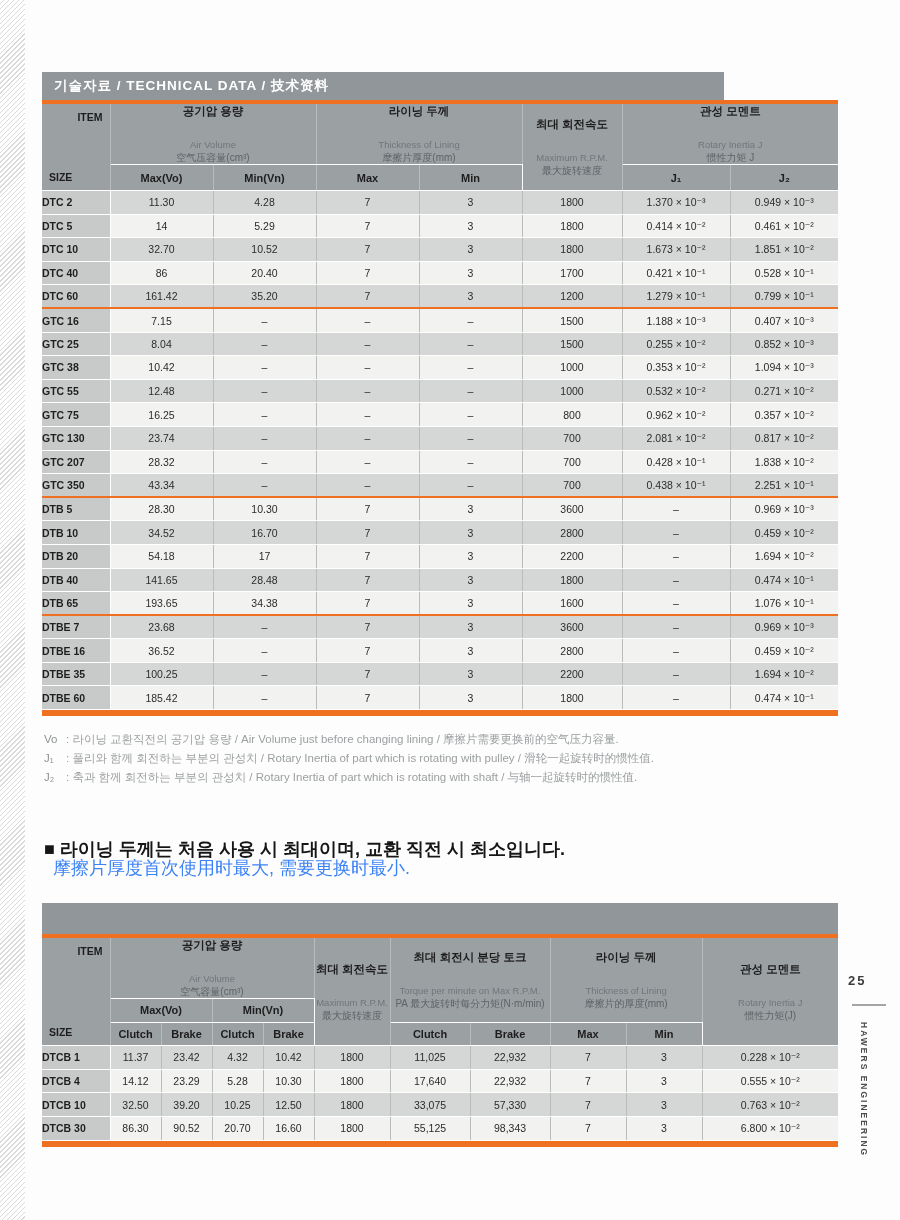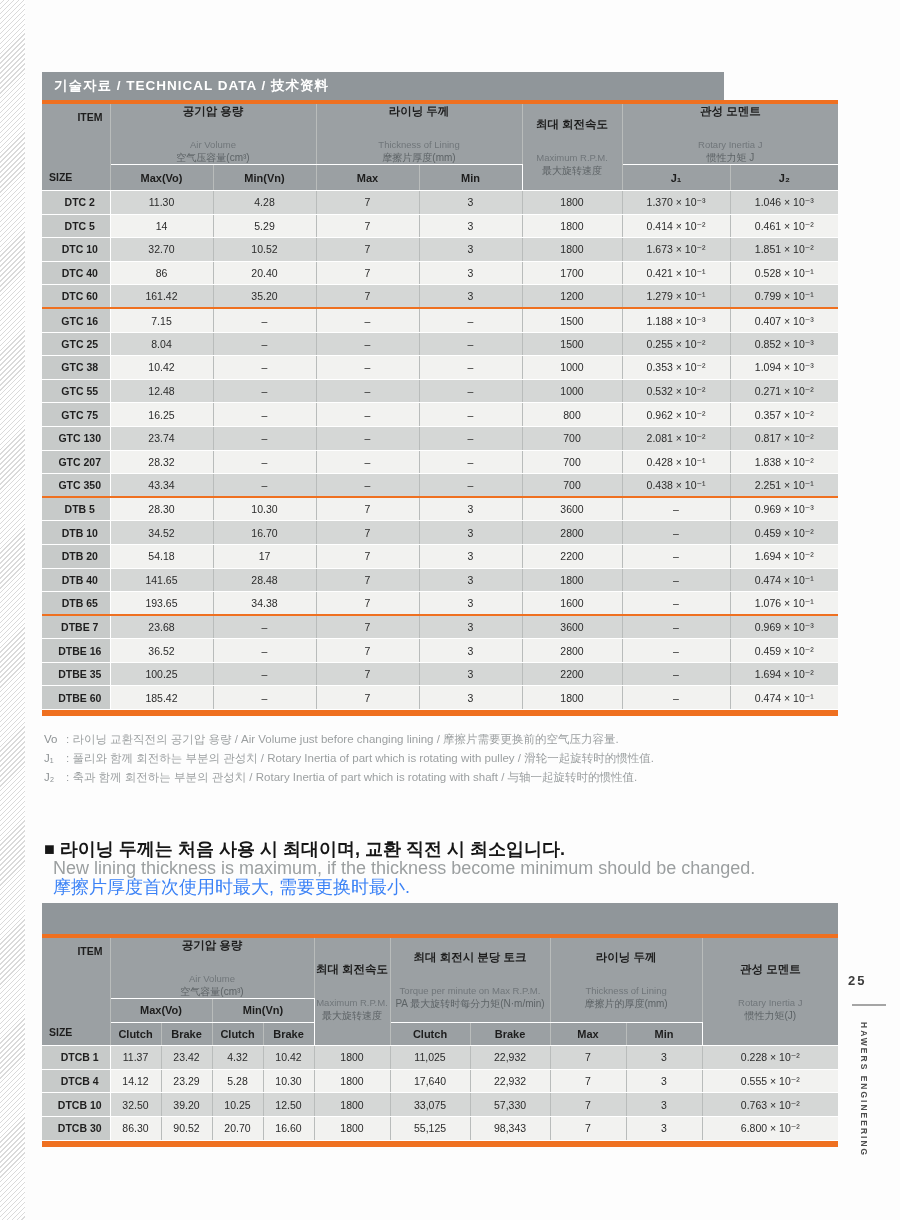--- a/index.html
+++ b/index.html
@@ -70,21 +70,21 @@
   
   tbody td{
     height:23.6px;font-size:10.5px;text-align:center;vertical-align:middle;
     border-right:1px solid var(--celline);
     border-bottom:1px solid #fff;
     color:#2b2b2b;
   }
   tbody td:last-child{border-right:none;}
   tbody td.size-cell{
     background:var(--labelgray);
-    text-align:center;padding-left:8px;
+    text-align:left;
     font-weight:bold;font-size:10.5px;color:#1f1f1f;
     border-right:1px solid #fff;
   }
   tbody tr.dark td:not(.size-cell){background:var(--rowdark);}
   tbody tr.light td:not(.size-cell){background:var(--rowlight);}
   tbody tr.group-end td{border-bottom:2px solid var(--orange);}
 
   .footnotes{position:absolute;left:44px;top:730px;width:780px;}
   .fn{font-size:11.5px;line-height:19.2px;color:var(--fngray);}
   .fn .fn-label{display:inline-block;min-width:22px;color:#8d9294;}
@@ -163,21 +163,21 @@
     </tbody>
     <tbody>
         <tr class="dark">
           <td class="size-cell">DTC 2</td>
           <td>11.30</td>
           <td>4.28</td>
           <td>7</td>
           <td>3</td>
           <td>1800</td>
           <td>1.370 × 10⁻³</td>
-          <td>1.046 × 10⁻³</td>
+          <td>0.949 × 10⁻³</td>
         </tr>
         <tr class="light">
           <td class="size-cell">DTC 5</td>
           <td>14</td>
           <td>5.29</td>
           <td>7</td>
           <td>3</td>
           <td>1800</td>
           <td>0.414 × 10⁻²</td>
           <td>0.461 × 10⁻²</td>
@@ -388,21 +388,20 @@
 </div>
 
 <div class="footnotes">
   <div class="fn"><span class="fn-label">Vo</span><span>: 라이닝 교환직전의 공기압 용량 / Air Volume just before changing lining / 摩擦片需要更换前的空气压力容量.</span></div>
   <div class="fn"><span class="fn-label">J₁</span><span>: 풀리와 함께 회전하는 부분의 관성치 / Rotary Inertia of part which is rotating with pulley / 滑轮一起旋转时的惯性值.</span></div>
   <div class="fn"><span class="fn-label">J₂</span><span>: 축과 함께 회전하는 부분의 관성치 / Rotary Inertia of part which is rotating with shaft / 与轴一起旋转时的惯性值.</span></div>
 </div>
 
 <div class="note">
   <div class="nko">■ 라이닝 두께는 처음 사용 시 최대이며, 교환 직전 시 최소입니다.</div>
-  <div class="nen">New lining thickness is maximum, if the thickness become minimum should be changed.</div>
   <div class="ncn">摩擦片厚度首次使用时最大, 需要更换时最小.</div>
 </div>
 
 <div class="block2">
   <div class="gray-band"></div>
   <div class="orange-rule"></div>
   <table class="t2">
     <colgroup>
       <col style="width:68px">
         <col style="width:51px">

